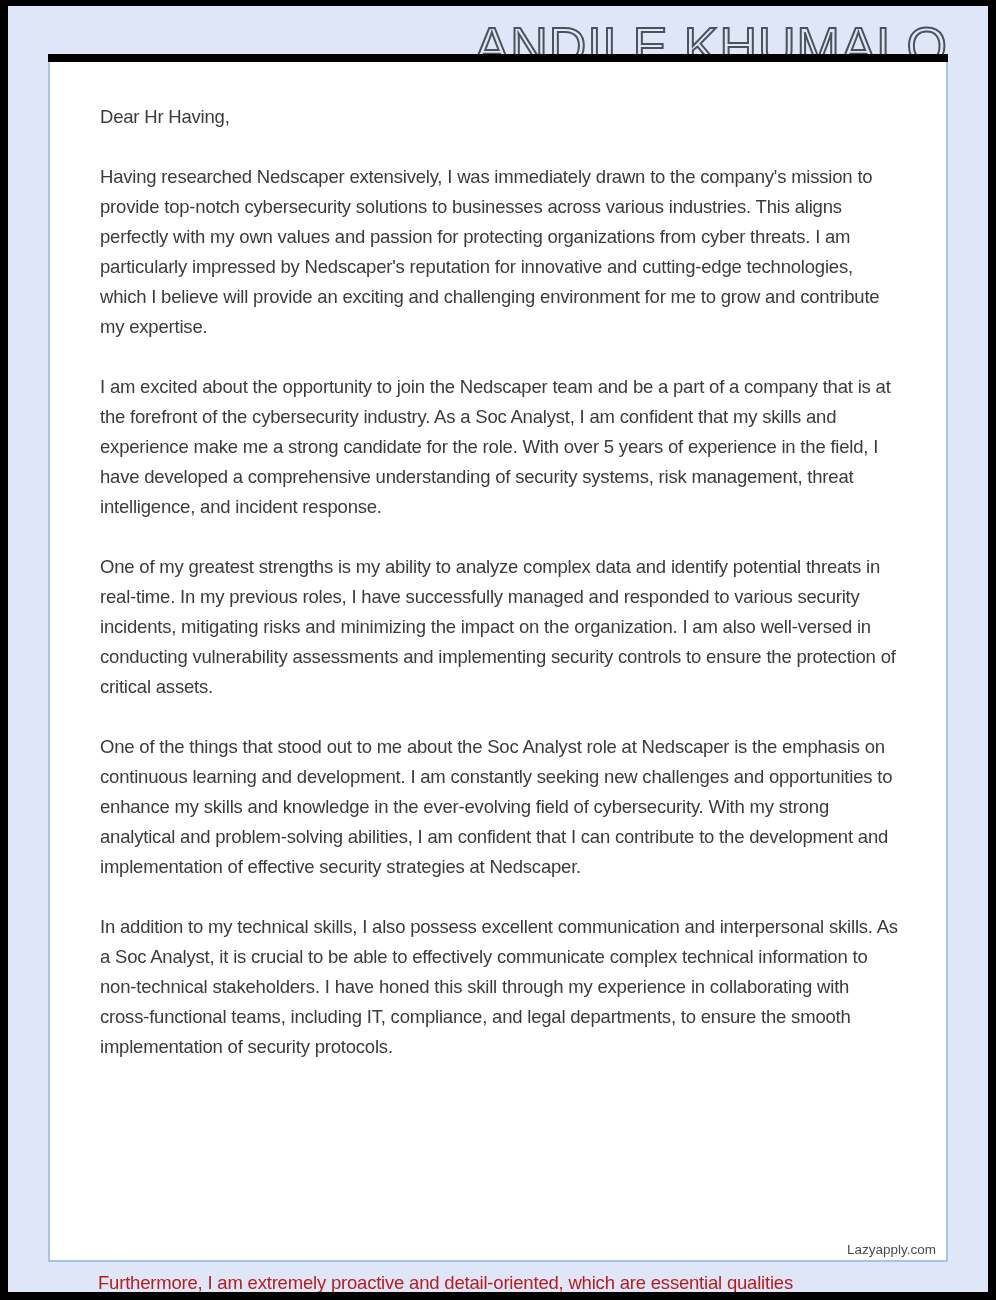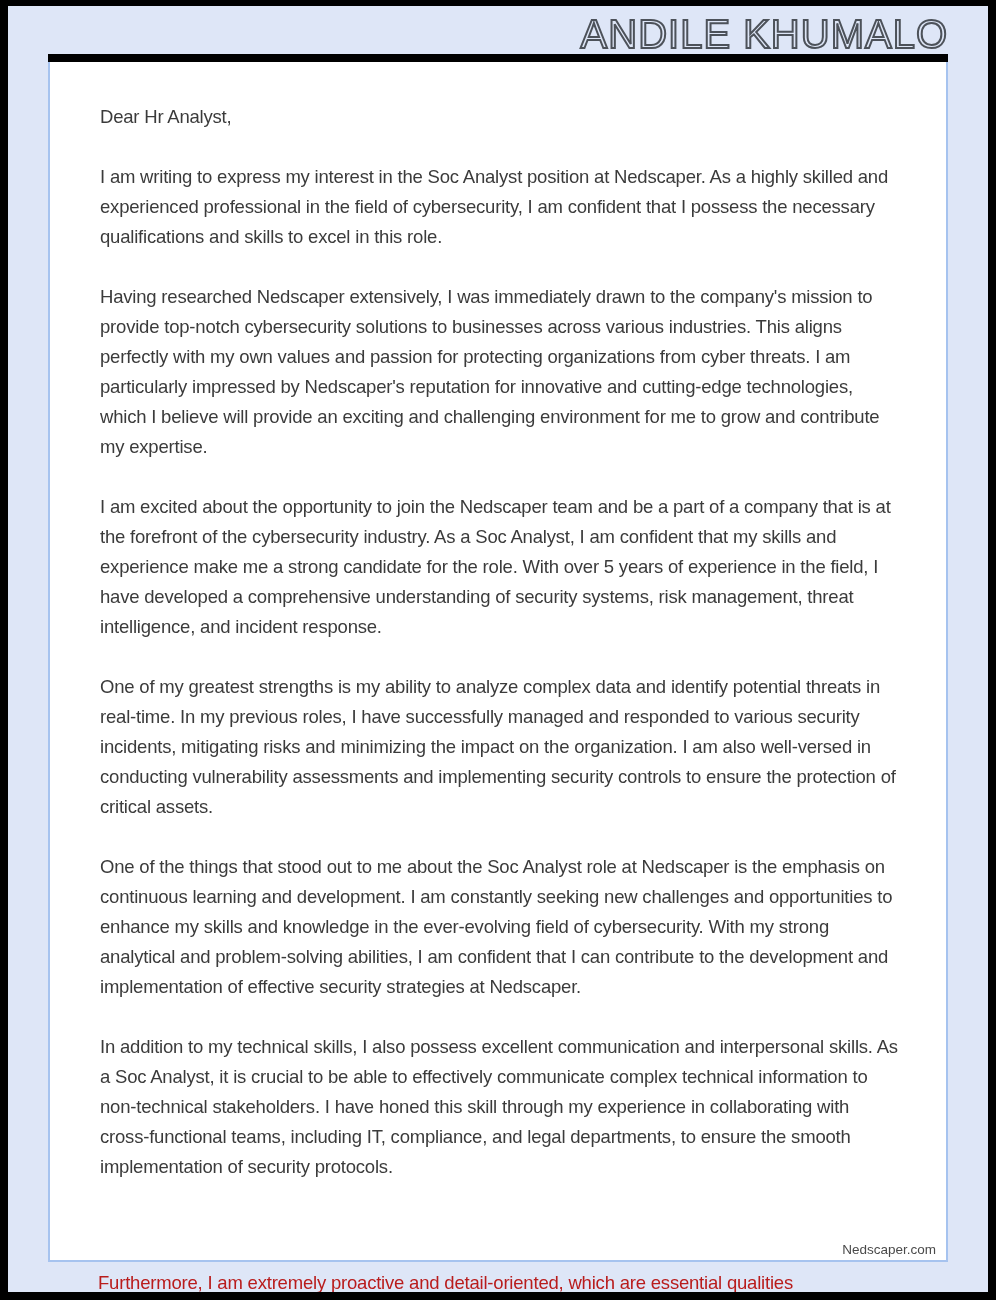--- a/index.html
+++ b/index.html
@@ -17,23 +17,23 @@
     background: #dee6f7;
     border-top: 6px solid #000;
     border-right: 8px solid #000;
     border-bottom: 8px solid #000;
     border-left: 8px solid #000;
     overflow: hidden;
   }
 
   .header-name {
     position: absolute;
-    top: 6px;
+    top: 18px;
     right: 40px;
-    font-size: 40px;
+    font-size: 52px;
     line-height: 44px;
     font-weight: 400;
     letter-spacing: 1px;
     color: transparent;
     -webkit-text-stroke: 2px #4d525a;
     white-space: nowrap;
   }
 
   .header-rule {
     position: absolute;
@@ -93,28 +93,27 @@
 <body>
 
 <div class="page">
 
   <div class="header-name">ANDILE KHUMALO</div>
 
   <div class="header-rule"></div>
 
   <div class="letter-box">
     <div class="letter-content">
-      <p>Dear Hr Analyst,</p>
+      <p>Dear Hr Having,</p>
       <div>
-          <p>I am writing to express my interest in the Soc Analyst position at Nedscaper. As a highly skilled and experienced professional in the field of cybersecurity, I am confident that I possess the necessary qualifications and skills to excel in this role.</p>
           <p>Having researched Nedscaper extensively, I was immediately drawn to the company's mission to provide top-notch cybersecurity solutions to businesses across various industries. This aligns perfectly with my own values and passion for protecting organizations from cyber threats. I am particularly impressed by Nedscaper's reputation for innovative and cutting-edge technologies, which I believe will provide an exciting and challenging environment for me to grow and contribute my expertise.</p>
           <p>I am excited about the opportunity to join the Nedscaper team and be a part of a company that is at the forefront of the cybersecurity industry. As a Soc Analyst, I am confident that my skills and experience make me a strong candidate for the role. With over 5 years of experience in the field, I have developed a comprehensive understanding of security systems, risk management, threat intelligence, and incident response.</p>
           <p>One of my greatest strengths is my ability to analyze complex data and identify potential threats in real-time. In my previous roles, I have successfully managed and responded to various security incidents, mitigating risks and minimizing the impact on the organization. I am also well-versed in conducting vulnerability assessments and implementing security controls to ensure the protection of critical assets.</p>
           <p>One of the things that stood out to me about the Soc Analyst role at Nedscaper is the emphasis on continuous learning and development. I am constantly seeking new challenges and opportunities to enhance my skills and knowledge in the ever-evolving field of cybersecurity. With my strong analytical and problem-solving abilities, I am confident that I can contribute to the development and implementation of effective security strategies at Nedscaper.</p>
           <p>In addition to my technical skills, I also possess excellent communication and interpersonal skills. As a Soc Analyst, it is crucial to be able to effectively communicate complex technical information to non-technical stakeholders. I have honed this skill through my experience in collaborating with cross-functional teams, including IT, compliance, and legal departments, to ensure the smooth implementation of security protocols.</p>
         </div>
     </div>
-    <div class="watermark">Nedscaper.com</div>
+    <div class="watermark">Lazyapply.com</div>
   </div>
 
   <div class="overflow-line">Furthermore, I am extremely proactive and detail-oriented, which are essential qualities</div>
 
 </div>
 
 </body></html>

